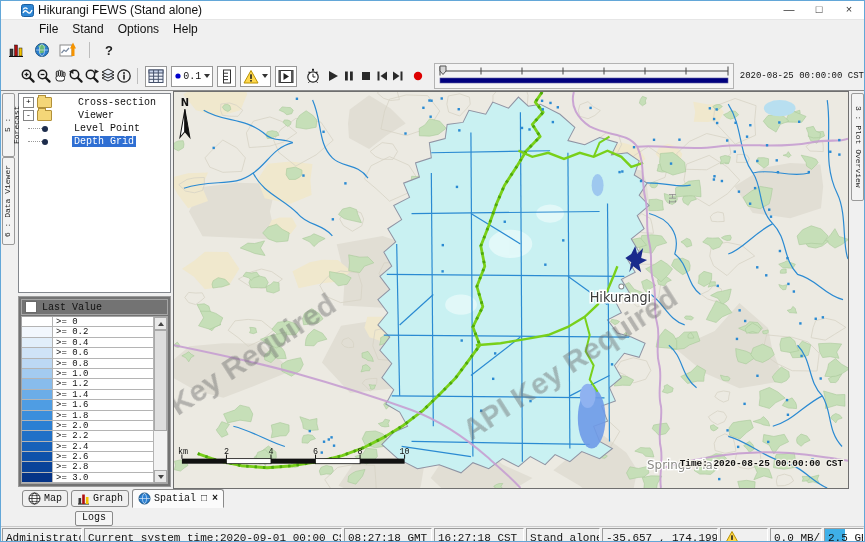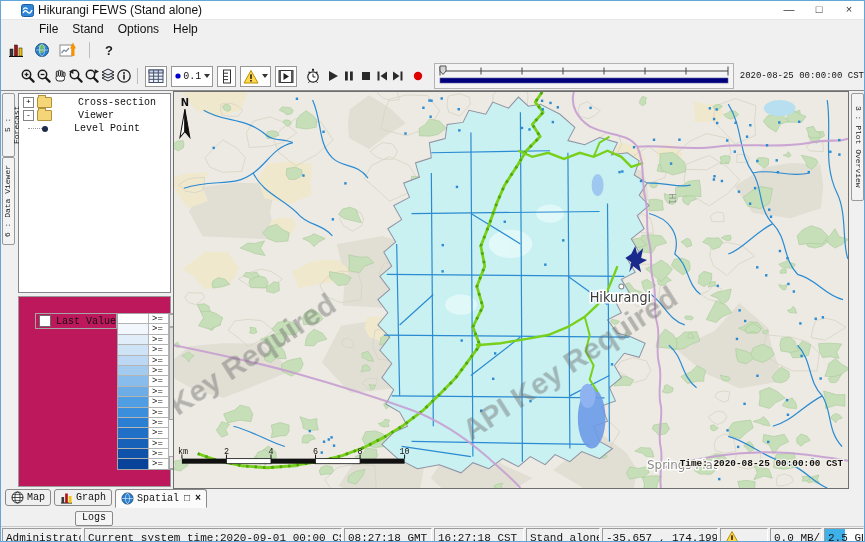--- a/index.html
+++ b/index.html
@@ -34,38 +34,38 @@
   .left-panel{width:157px;flex:none;display:flex;flex-direction:column;padding:2px;box-sizing:border-box;}
   .tree-box{height:200px;background:#fff;border:1px solid #83878d;overflow:hidden;font:10px "Liberation Mono",monospace;padding:2px 0 0 2px;box-sizing:border-box;}
   .tree-row{display:flex;align-items:center;height:13px;white-space:nowrap;}
   .expander{width:9px;height:9px;border:1px solid #848484;background:#fff;font:8px/7px "Liberation Mono",monospace;text-align:center;margin:0 3px 0 2px;flex:none;}
   .folder{width:13px;height:9px;background:#f4d678;border:1px solid #b2913a;border-radius:1px;margin-right:4px;position:relative;flex:none;}
   .folder:before{content:"";position:absolute;top:-3px;left:0;width:6px;height:2px;background:#f4d678;border:1px solid #b2913a;border-bottom:none;}
   .guide{width:14px;flex:none;border-bottom:1px dotted #9a9a9a;height:0;margin-left:7px;}
   .bullet{width:6px;height:6px;border-radius:50%;background:#1d2c4c;margin:0 4px 0 0;flex:none;}
   .tlabel{padding:0 2px;color:#111;margin-left:20px;}
   .tlabel.sel{background:#2f6fd3;color:#fff;}
-  .legend-box{margin-top:3px;flex:1;border:1px solid #9a9a9a;background:#be185d;display:flex;padding:16px;box-sizing:border-box;min-height:0;}
+  .legend-box{margin-top:3px;flex:1;border:1px solid #9a9a9a;background:#737373;display:flex;flex-direction:column;padding:2px;box-sizing:border-box;min-height:0;}
   .legend-header{height:14px;border:1px solid #a5a5a5;display:flex;align-items:center;font:10px "Liberation Mono",monospace;color:#111;flex:none;margin-bottom:1px;}
   .cbx{width:10px;height:10px;border:1px solid #6a6a6a;background:#fff;margin:0 5px 0 3px;flex:none;}
   .legend-body{flex:1;display:flex;min-height:0;border:1px solid #a5a5a5;}
   .legend-table{flex:1;overflow:hidden;background:#fff;}
   .lg-row{display:flex;height:10.4px;box-sizing:border-box;border-bottom:1px solid #b4b4b4;}
   .lg-swatch{width:30px;flex:none;border-right:1px solid #b4b4b4;}
   .lg-label{flex:1;font:9px/10px "Liberation Mono",monospace;color:#111;padding-left:3px;background:#fff;}
   .scroll{width:13px;flex:none;background:#f2f2f2;border-left:1px solid #b4b4b4;display:flex;flex-direction:column;}
   .sc-btn{height:11px;background:#e9e9e9;border:1px solid #a8a8a8;display:flex;align-items:center;justify-content:center;flex:none;}
   .tri-up{width:0;height:0;border-left:3px solid transparent;border-right:3px solid transparent;border-bottom:4px solid #444;}
   .tri-dn{width:0;height:0;border-left:3px solid transparent;border-right:3px solid transparent;border-top:4px solid #444;}
   .sc-track{flex:1;position:relative;}
   .sc-thumb{position:absolute;left:0;right:0;top:0;height:72%;background:#dddddd;border:1px solid #a8a8a8;box-sizing:border-box;}
   .map-wrap{flex:1;position:relative;border:1px solid #6f6f6f;background:#eceae2;min-width:0;}
   .map-wrap svg.map{display:block;width:100%;height:100%;}
   
-  .tabbar{height:19px;display:flex;align-items:flex-start;gap:3px;padding-left:4px;background:#f0f0f0;}
+  .tabbar{height:19px;display:flex;align-items:center;gap:3px;padding-left:21px;background:#f0f0f0;}
   .tab{height:15px;border:1px solid #8a8a8a;border-radius:3px;background:#f0f0f0;display:flex;align-items:center;gap:3px;
        padding:0 5px;font:10px "Liberation Mono",monospace;color:#111;margin-bottom:1px;}
   .tab.active{background:#fbfbfb;height:17px;border-radius:3px 3px 0 0;border-bottom:1px solid #fbfbfb;margin-bottom:0;}
   .tab .mini{font-size:10px;line-height:10px;margin-left:2px;}
   .logsrow{height:18px;background:#f0f0f0;display:flex;align-items:flex-end;padding-left:74px;border-bottom:1px solid #c9c9c9;}
   .logs-tab{height:13px;border:1px solid #8a8a8a;border-radius:2px;background:#f5f5f5;font:10px/12px "Liberation Mono",monospace;color:#111;padding:0 6px;}
   
   .statusbar{height:19px;display:flex;gap:2px;align-items:stretch;padding:1px 1px;background:#f0f0f0;font:11px "Liberation Mono",monospace;color:#111;}
   .cell{border:1px solid;border-color:#9b9b9b #ffffff #ffffff #9b9b9b;background:#f0f0f0;display:flex;align-items:center;padding:0 3px;white-space:nowrap;overflow:hidden;box-sizing:border-box;flex:none;}
   .cell.mem{background:linear-gradient(90deg,#3fb0e8 0 52%,#ffffff 52%);}
@@ -315,20 +315,25 @@
         </div>
         <div class="tree-row">
           <span class="expander">-</span>
           <span class="folder"></span>
           <span class="tlabel">Viewer</span>
         </div>
         <div class="tree-row">
           <span class="guide"></span>
           <span class="bullet"></span>
           <span class="tlabel">Level Point</span>
+        </div>
+        <div class="tree-row">
+          <span class="guide"></span>
+          <span class="bullet"></span>
+          <span class="tlabel sel">Depth Grid</span>
         </div>
       </div>
 
       <div class="legend-box">
         <div class="legend-header">
           <span class="cbx"></span>
           <span>Last Value</span>
         </div>
         <div class="legend-body">
           <div class="legend-table">

